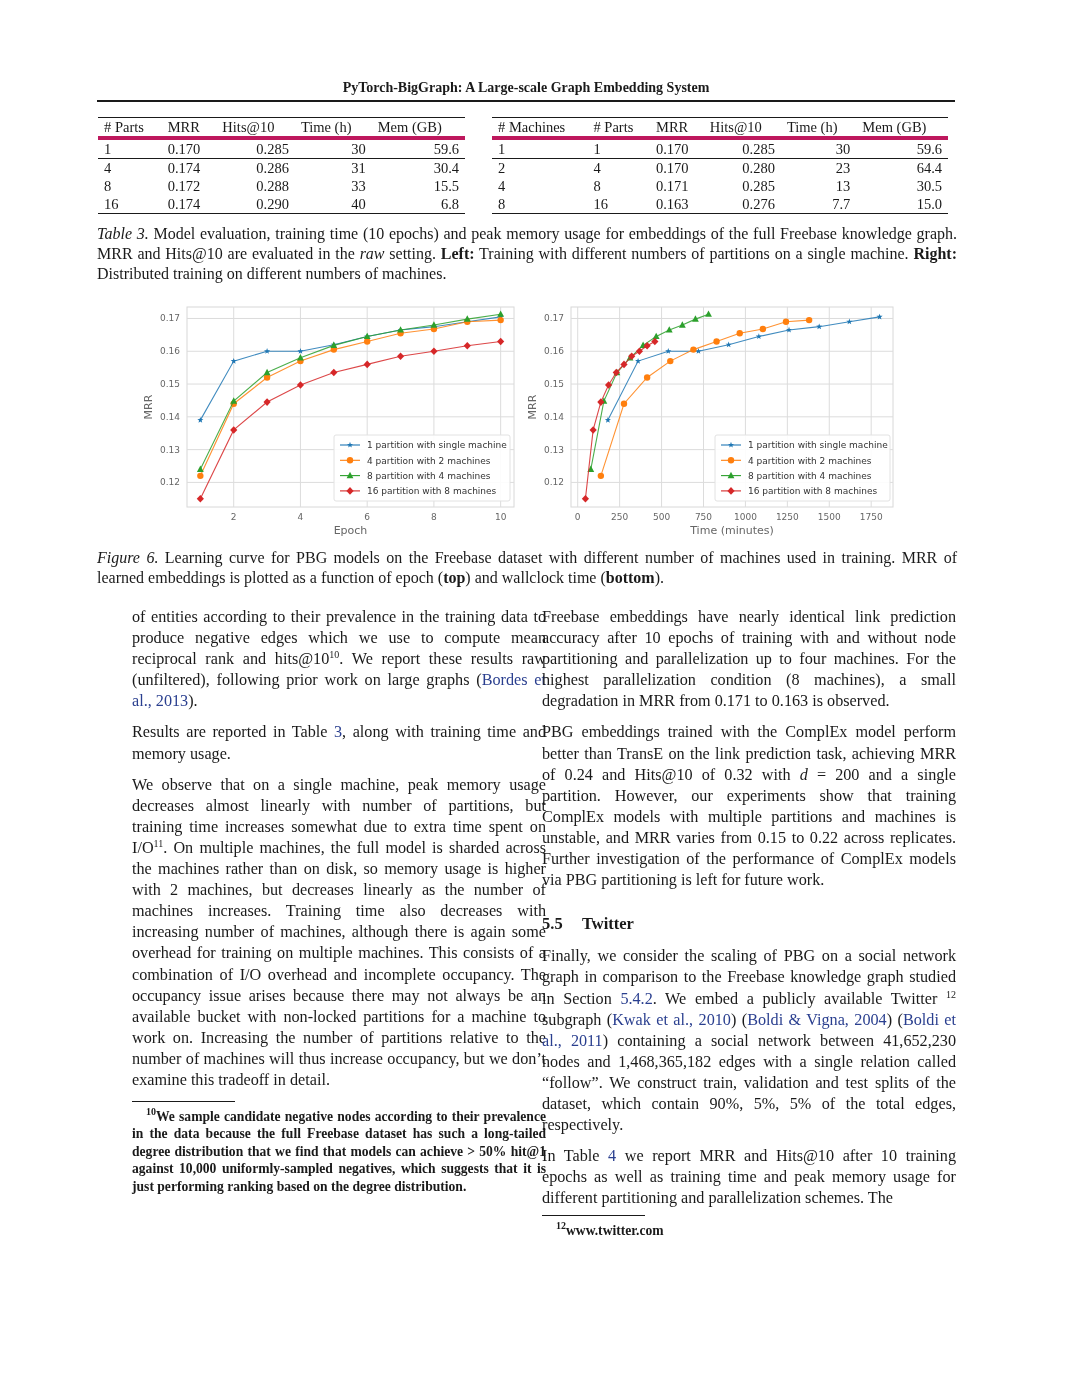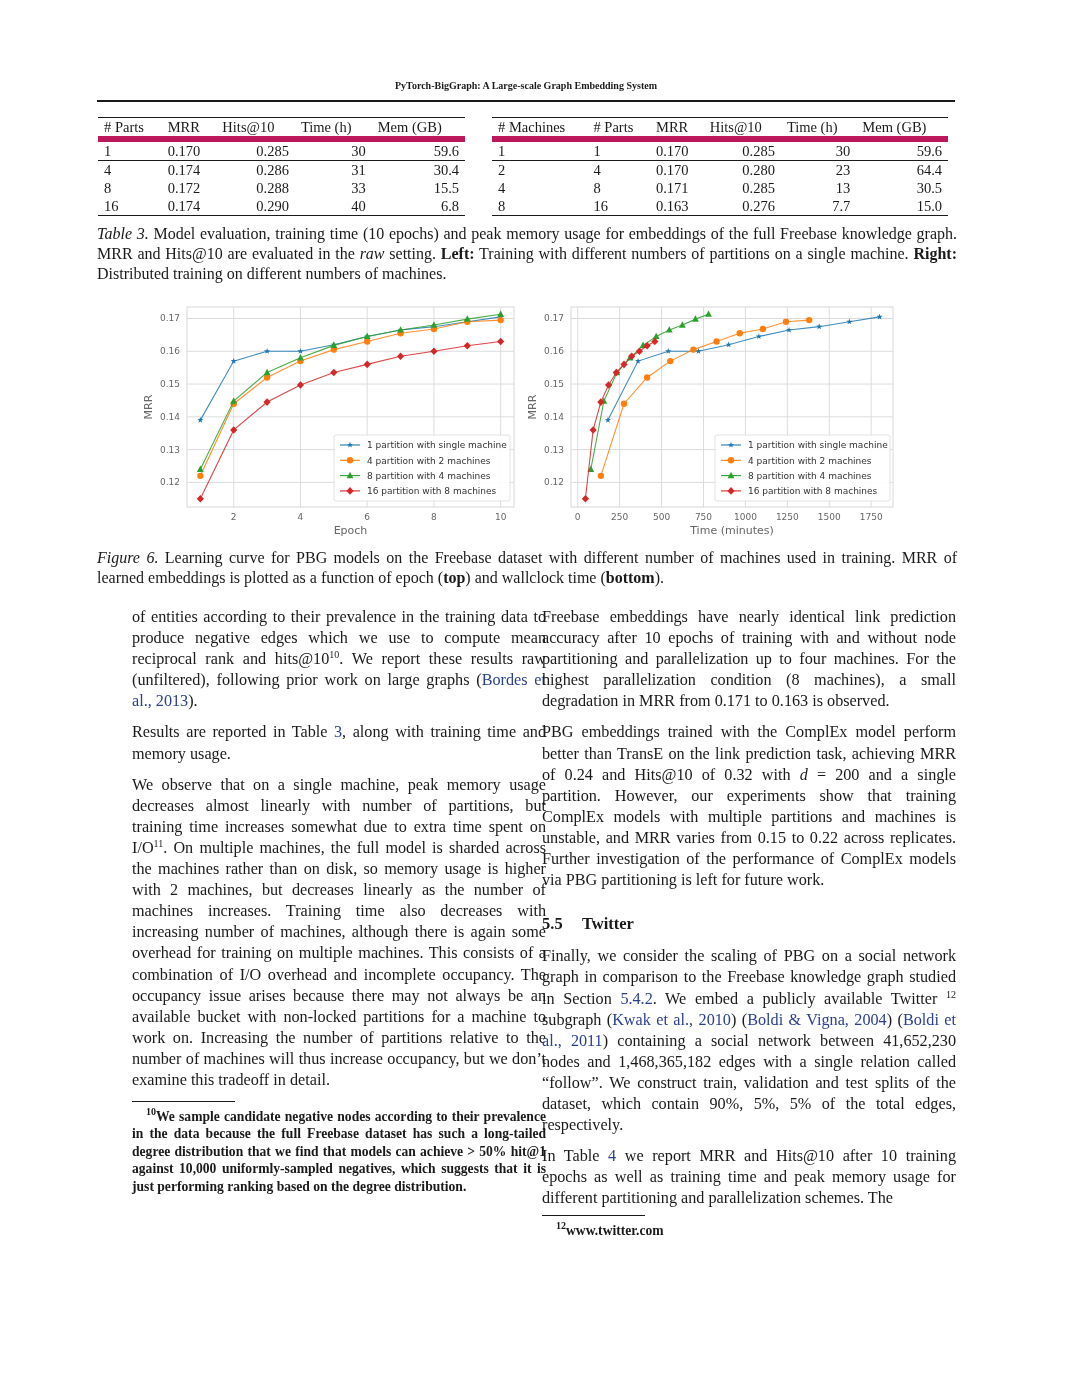--- a/index.html
+++ b/index.html
@@ -1,23 +1,23 @@
 <!DOCTYPE html>
 <html><head>
 <meta charset="utf-8">
 <style>
   html, body { margin: 0; padding: 0; background: #ffffff; }
   body { width: 1080px; height: 1397px; position: relative; font-family: "Liberation Serif", "DejaVu Serif", serif; color: #1a1a1a; overflow: hidden; }
-  .running-title { position: absolute; top: 80px; left: 97px; width: 858px; text-align: center; font-weight: bold; font-size: 10px; }
+  .running-title { position: absolute; top: 80px; left: 97px; width: 858px; text-align: center; font-weight: bold; font-size: 14px; }
   .title-rule { position: absolute; top: 100px; left: 97px; width: 858px; height: 2px; background: #1a1a1a; }
 
   table.res { position: absolute; border-collapse: collapse; font-size: 14.5px; }
   table.res th { font-weight: normal; padding: 0 6px; height: 18px; line-height: 18px; text-align: left; }
   table.res td { padding: 0 6px; height: 18px; line-height: 18px; }
-  table.res tr.top th { border-top: 1.5px solid #1a1a1a; border-bottom: 6px solid #be185d; }
+  table.res tr.top th { border-top: 1.5px solid #1a1a1a; border-bottom: 4px solid #be185d; }
   table.res tr.first td { border-bottom: 1px solid #1a1a1a; }
   table.res tr.last td { border-bottom: 1.5px solid #1a1a1a; }
   .num { text-align: right; }
   #t-left { top: 117px; left: 98px; width: 367px; }
   #t-right { top: 117px; left: 492px; width: 456px; }
 
   .caption { position: absolute; left: 97px; width: 860px; font-size: 16px; line-height: 20px; text-align: justify; }
   .caption .lab { font-style: italic; }
   #table-caption { top: 224px; }
   #figure-caption { top: 548px; }

